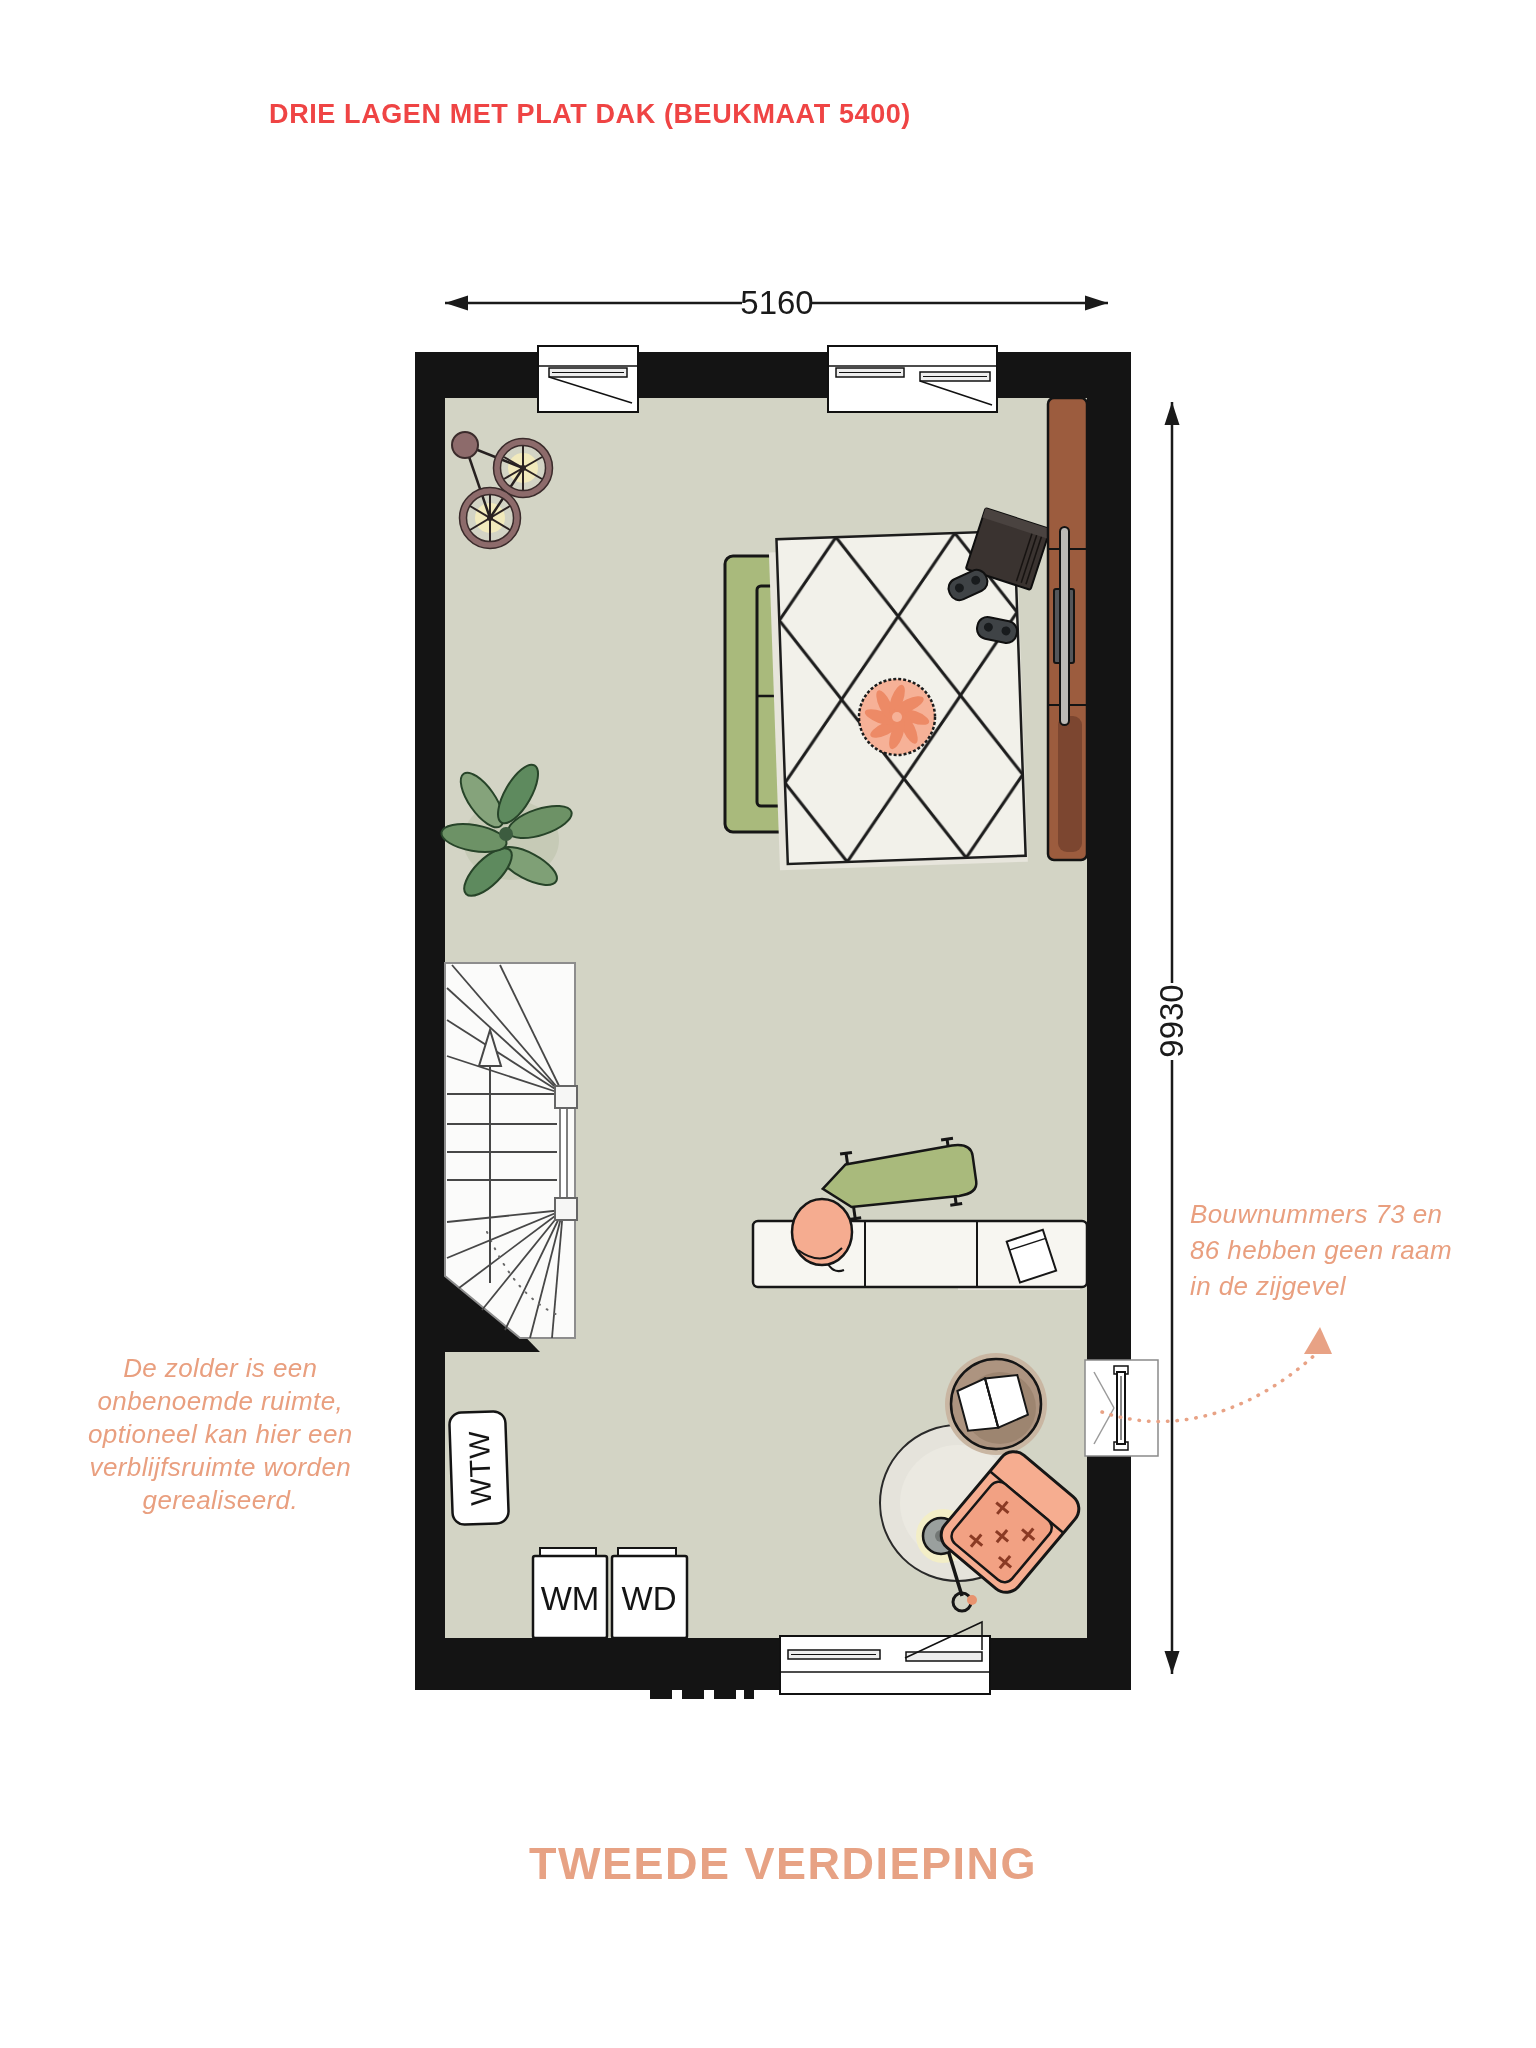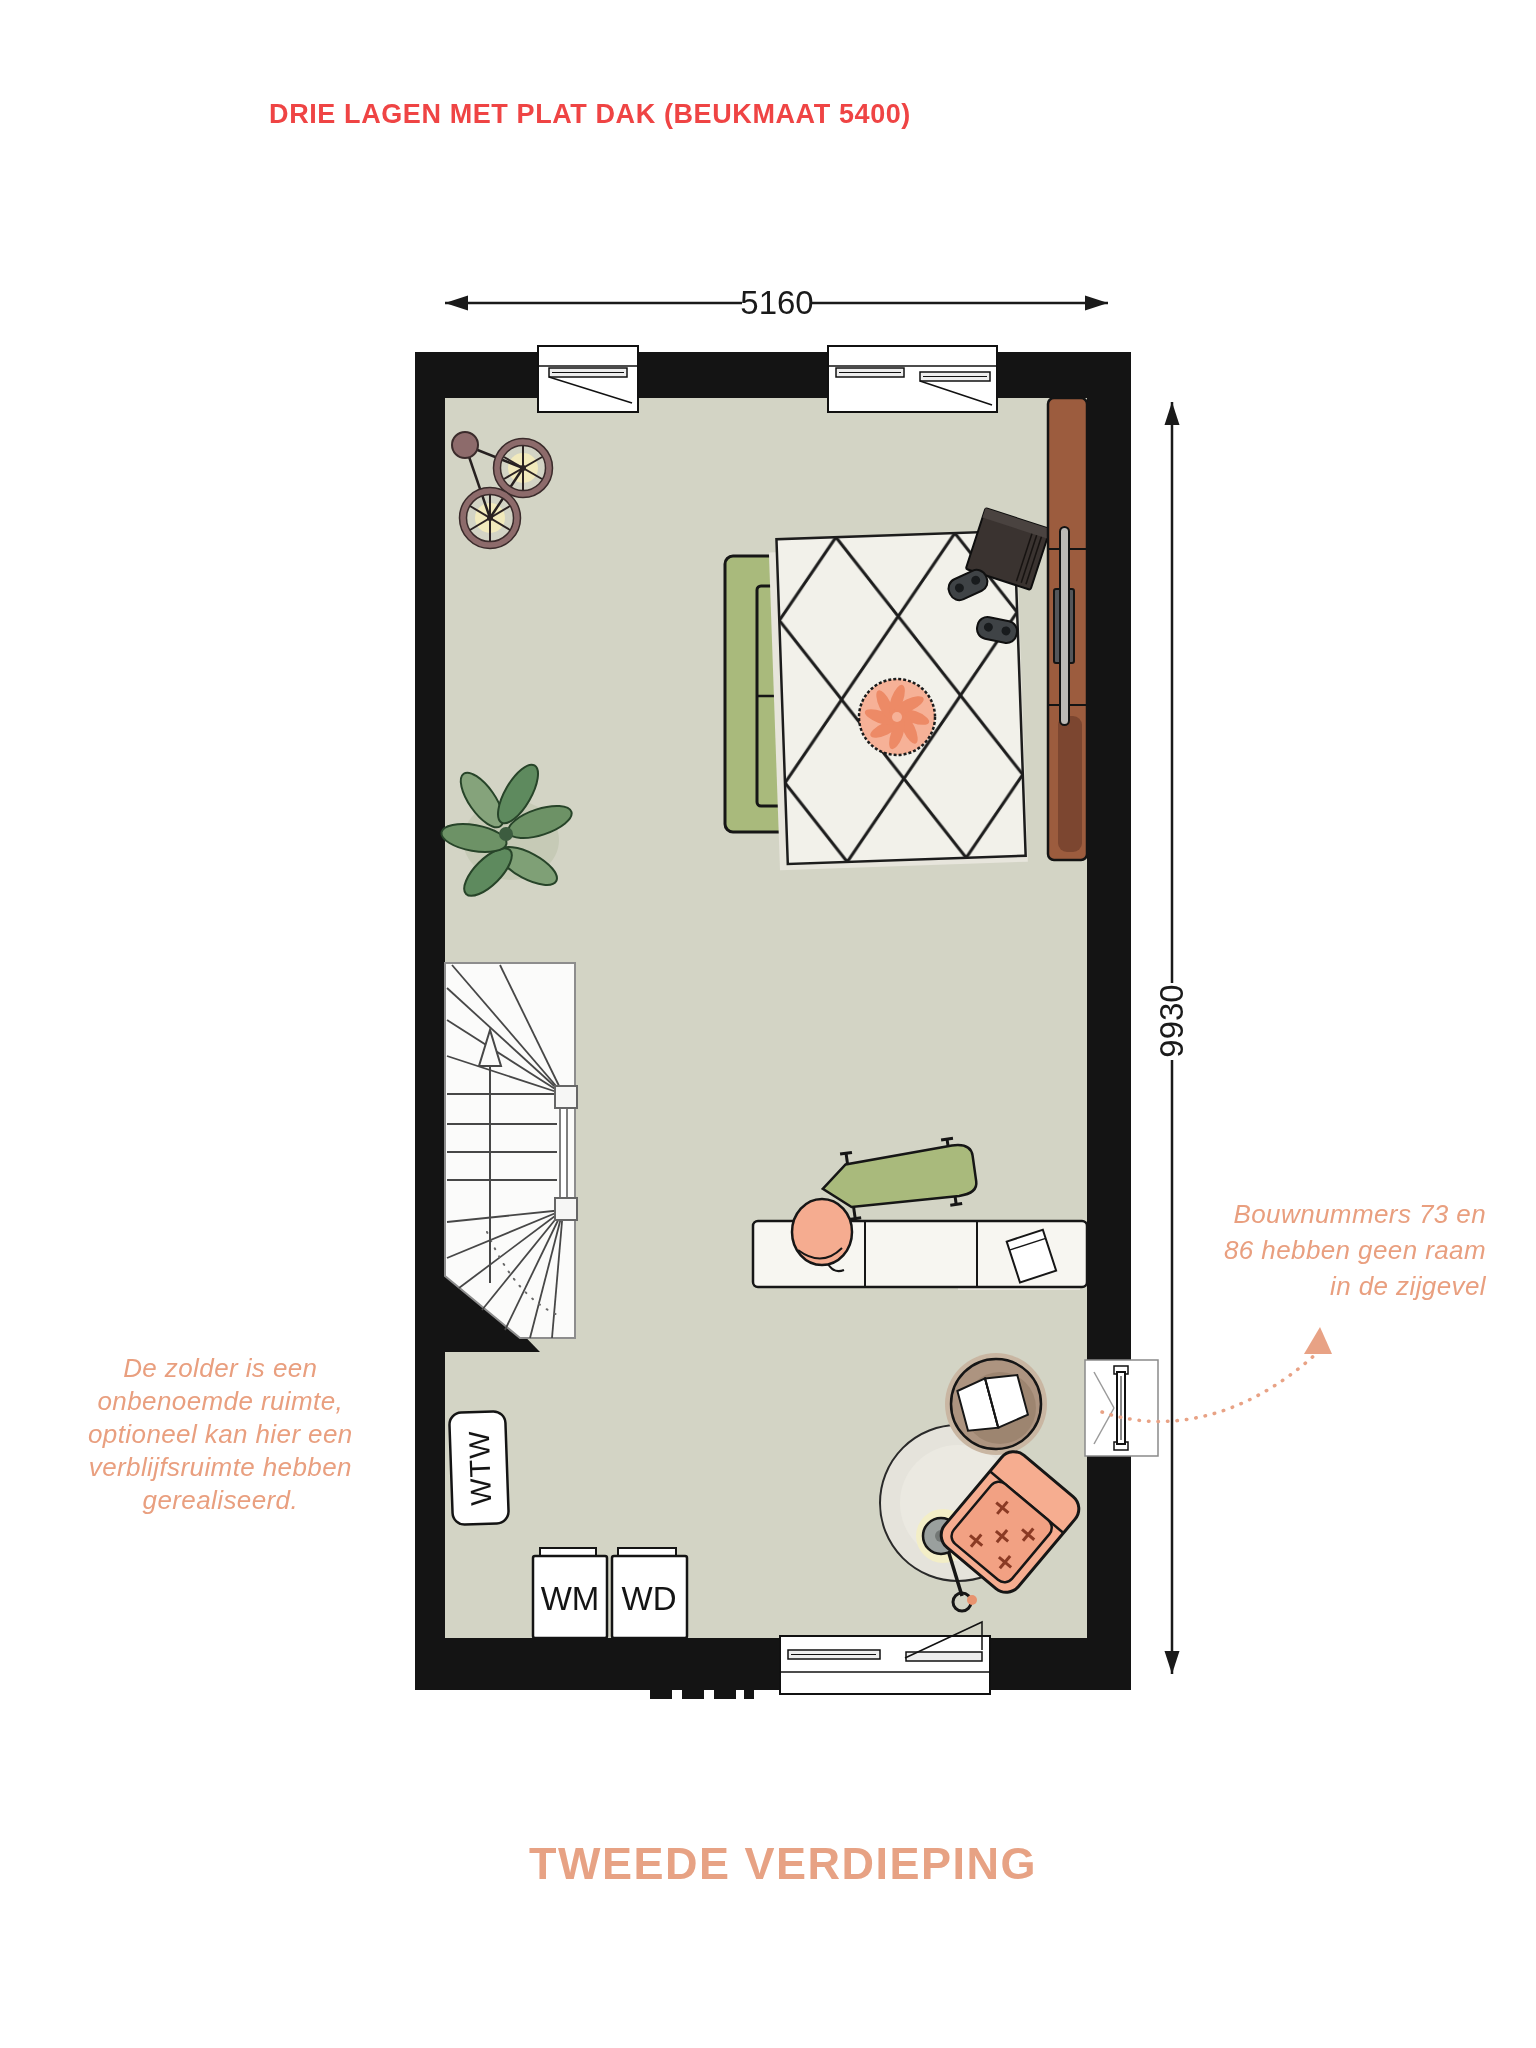--- a/index.html
+++ b/index.html
@@ -10,21 +10,21 @@
   .plan-svg{position:absolute;left:0;top:0;}
   .title{
     position:absolute;top:99px;left:0;width:1180px;text-align:center;
     font-size:27px;font-weight:bold;letter-spacing:0.6px;color:#ef4444;
   }
   .note{font-style:italic;color:#e99f7f;text-align:center;}
   .note-left{
     position:absolute;left:88px;top:1352px;font-size:26px;line-height:33px;letter-spacing:0.4px;
   }
   .note-right{
-    position:absolute;left:1190px;top:1196px;width:296px;text-align:right;
+    position:absolute;left:1190px;top:1196px;width:296px;text-align:left;
     font-size:26px;line-height:36px;letter-spacing:0.4px;
   }
   .floor-name{
     position:absolute;top:1838px;left:30px;width:1506px;text-align:center;
     font-size:45px;font-weight:bold;letter-spacing:1.5px;color:#e7a284;
   }
   .subtitle{
     position:absolute;top:1894px;left:30px;width:1506px;text-align:center;
     font-size:27px;letter-spacing:1.5px;color:#e7a284;
   }
@@ -328,21 +328,21 @@
     <g>
       <path d="M 1102 1412 C 1160 1432, 1240 1424, 1318 1352" fill="none" stroke="#e8a285" stroke-width="3.5" stroke-dasharray="0.5 9" stroke-linecap="round"></path>
       <polygon points="1304,1354 1332,1354 1320,1327" fill="#e8a285"></polygon>
     </g>
   </svg>
 
   <div class="note note-left">
     <div>De zolder is een</div>
     <div>onbenoemde ruimte,</div>
     <div>optioneel kan hier een</div>
-    <div>verblijfsruimte hebben</div>
+    <div>verblijfsruimte worden</div>
     <div>gerealiseerd.</div>
   </div>
 
   <div class="note note-right">
     <div>Bouwnummers 73 en</div>
     <div>86 hebben geen raam</div>
     <div>in de zijgevel</div>
   </div>
 
   <div class="floor-name">TWEEDE VERDIEPING</div>

